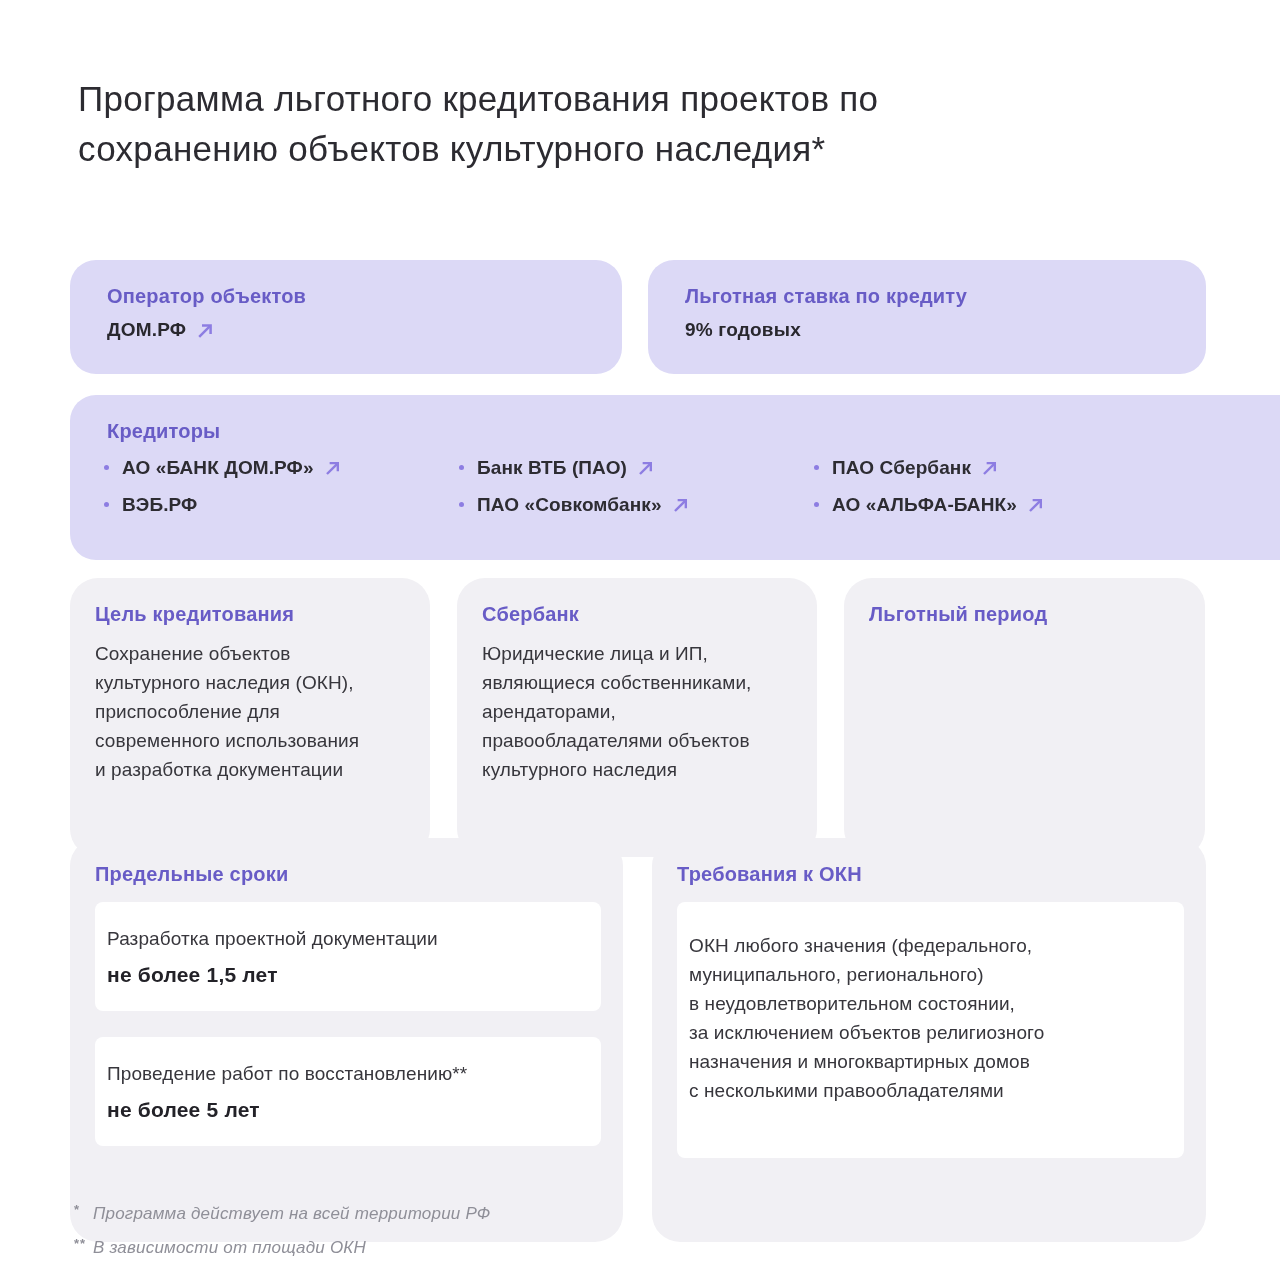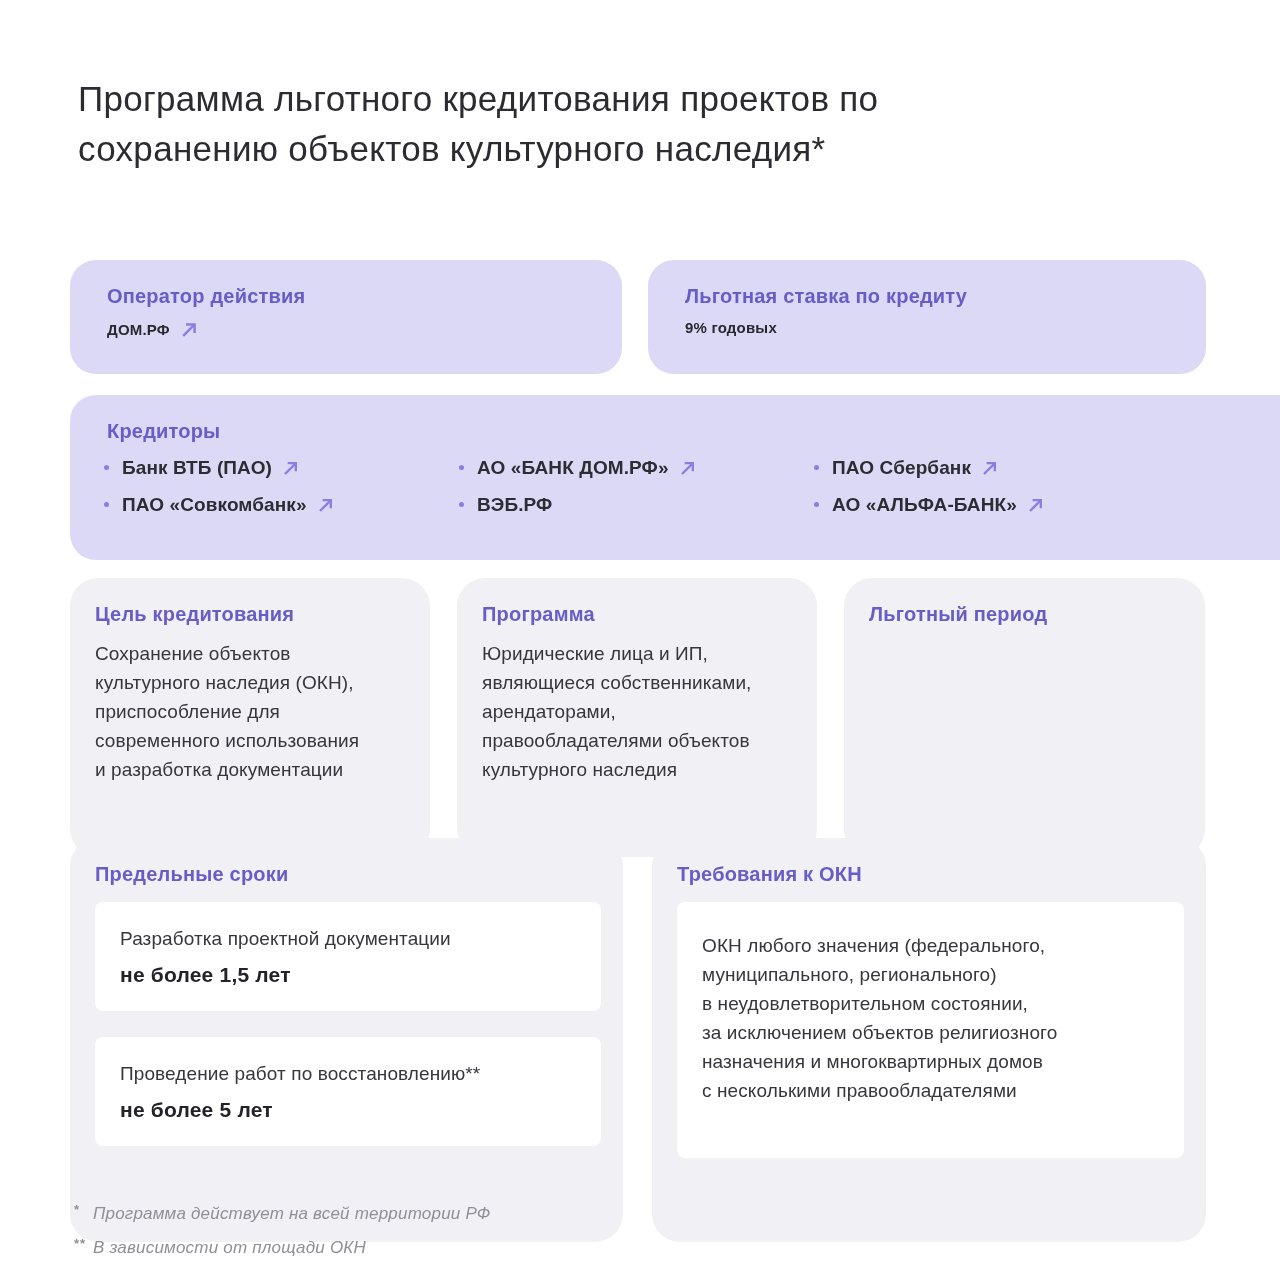--- a/index.html
+++ b/index.html
@@ -38,21 +38,21 @@
 
   .card{border-radius:26px;}
   .card.lavender{background:var(--lavender);padding:25px 28px 0 37px;}
   .card.gray{background:var(--card-gray);border-radius:28px;padding:25px 22px 0 25px;}
 
   .card-heading{
     font-size:20px;font-weight:700;letter-spacing:.2px;
     color:var(--accent-purple);margin-bottom:11px;
   }
   .card-value{
-    font-size:15px;font-weight:700;color:#29282e;letter-spacing:.2px;
+    font-size:19px;font-weight:700;color:#29282e;letter-spacing:.2px;
   }
   .value-row{display:flex;align-items:center;}
   .link-icon{display:inline-flex;color:var(--link-purple);margin-left:9px;transform:translateY(1px);}
   .link-icon svg{display:block;}
 
   .creditors{padding:29px 20px 0 37px;height:165px;}
   .cred-grid{display:grid;grid-template-columns:355px 355px 1fr;margin-top:13px;}
   .cred-col{display:flex;flex-direction:column;row-gap:14px;}
   .cred-item{display:flex;align-items:center;min-height:23px;}
   .bullet{
@@ -63,21 +63,21 @@
   .cred-label{font-size:19px;font-weight:700;color:#2d2c32;letter-spacing:.1px;}
 
   .info-heading{font-size:20px;font-weight:700;color:var(--accent-purple);margin-bottom:13px;letter-spacing:.2px;}
   .info-body{
     font-size:19px;font-weight:400;color:var(--body-text);
     line-height:29px;white-space:pre-line;letter-spacing:.1px;
   }
 
   .inner-card{
     background:var(--inner-white);border-radius:8px;
-    padding:26px 24px 24px 25px;margin-top:16px;
+    padding:26px 24px 24px 12px;margin-top:16px;
   }
   .inner-card + .inner-card{margin-top:26px;}
   .inner-label{font-size:19px;font-weight:400;color:var(--body-text);margin-bottom:13px;letter-spacing:.1px;}
   .inner-value{font-size:21px;font-weight:700;color:#232228;letter-spacing:.2px;}
   .inner-card.tall{min-height:256px;padding-top:29px;}
 
   .footnotes{position:absolute;left:74px;top:1204px;}
   .footnote{display:flex;align-items:flex-start;margin-bottom:14px;color:var(--footnote-gray);}
   .fn-marker{
     font-size:13px;font-weight:700;min-width:19px;
@@ -88,21 +88,21 @@
 </head>
 <body>
 
 <div class="canvas">
 
   <h1 class="title">Программа льготного кредитования проектов по
 сохранению объектов культурного наследия*</h1>
 
   <div class="row row-top">
     <section class="card lavender">
-      <div class="card-heading">Оператор действия</div>
+      <div class="card-heading">Оператор объектов</div>
       <div class="value-row">
         <span class="card-value">ДОМ.РФ</span>
         <span class="link-icon">
           <svg width="20" height="20" viewBox="0 0 20 20" fill="none" stroke="currentColor" stroke-width="2.5">
               <path d="M4.2 15.8 L15.2 4.8"></path>
               <path d="M7 4.4 H15.6 V13"></path>
             </svg>
         </span>
       </div>
     </section>
@@ -112,53 +112,53 @@
     </section>
   </div>
 
   <div class="creditors-wrap">
     <section class="card lavender creditors">
       <div class="card-heading">Кредиторы</div>
       <div class="cred-grid">
         <div class="cred-col">
           <div class="cred-item">
             <span class="bullet"></span>
-            <span class="cred-label">Банк ВТБ (ПАО)</span>
-            <span class="link-icon">
-              <svg width="19" height="19" viewBox="0 0 20 20" fill="none" stroke="currentColor" stroke-width="2.5">
-                  <path d="M4.2 15.8 L15.2 4.8"></path>
-                  <path d="M7 4.4 H15.6 V13"></path>
-                </svg>
-            </span>
-          </div>
-          <div class="cred-item">
-            <span class="bullet"></span>
-            <span class="cred-label">ПАО «Совкомбанк»</span>
-            <span class="link-icon">
-              <svg width="19" height="19" viewBox="0 0 20 20" fill="none" stroke="currentColor" stroke-width="2.5">
-                  <path d="M4.2 15.8 L15.2 4.8"></path>
-                  <path d="M7 4.4 H15.6 V13"></path>
-                </svg>
-            </span>
+            <span class="cred-label">АО «БАНК ДОМ.РФ»</span>
+            <span class="link-icon">
+              <svg width="19" height="19" viewBox="0 0 20 20" fill="none" stroke="currentColor" stroke-width="2.5">
+                  <path d="M4.2 15.8 L15.2 4.8"></path>
+                  <path d="M7 4.4 H15.6 V13"></path>
+                </svg>
+            </span>
+          </div>
+          <div class="cred-item">
+            <span class="bullet"></span>
+            <span class="cred-label">ВЭБ.РФ</span>
           </div>
         </div>
         <div class="cred-col">
           <div class="cred-item">
             <span class="bullet"></span>
-            <span class="cred-label">АО «БАНК ДОМ.РФ»</span>
-            <span class="link-icon">
-              <svg width="19" height="19" viewBox="0 0 20 20" fill="none" stroke="currentColor" stroke-width="2.5">
-                  <path d="M4.2 15.8 L15.2 4.8"></path>
-                  <path d="M7 4.4 H15.6 V13"></path>
-                </svg>
-            </span>
-          </div>
-          <div class="cred-item">
-            <span class="bullet"></span>
-            <span class="cred-label">ВЭБ.РФ</span>
+            <span class="cred-label">Банк ВТБ (ПАО)</span>
+            <span class="link-icon">
+              <svg width="19" height="19" viewBox="0 0 20 20" fill="none" stroke="currentColor" stroke-width="2.5">
+                  <path d="M4.2 15.8 L15.2 4.8"></path>
+                  <path d="M7 4.4 H15.6 V13"></path>
+                </svg>
+            </span>
+          </div>
+          <div class="cred-item">
+            <span class="bullet"></span>
+            <span class="cred-label">ПАО «Совкомбанк»</span>
+            <span class="link-icon">
+              <svg width="19" height="19" viewBox="0 0 20 20" fill="none" stroke="currentColor" stroke-width="2.5">
+                  <path d="M4.2 15.8 L15.2 4.8"></path>
+                  <path d="M7 4.4 H15.6 V13"></path>
+                </svg>
+            </span>
           </div>
         </div>
         <div class="cred-col">
           <div class="cred-item">
             <span class="bullet"></span>
             <span class="cred-label">ПАО Сбербанк</span>
             <span class="link-icon">
               <svg width="19" height="19" viewBox="0 0 20 20" fill="none" stroke="currentColor" stroke-width="2.5">
                   <path d="M4.2 15.8 L15.2 4.8"></path>
                   <path d="M7 4.4 H15.6 V13"></path>
@@ -183,21 +183,21 @@
   <div class="row row-mid">
     <section class="card gray">
       <div class="info-heading">Цель кредитования</div>
       <div class="info-body">Сохранение объектов
 культурного наследия (ОКН),
 приспособление для
 современного использования
 и разработка документации</div>
     </section>
     <section class="card gray">
-      <div class="info-heading">Программа</div>
+      <div class="info-heading">Сбербанк</div>
       <div class="info-body">Юридические лица и ИП,
 являющиеся собственниками,
 арендаторами,
 правообладателями объектов
 культурного наследия</div>
     </section>
     <section class="card gray">
       <div class="info-heading">Льготный период</div>
     </section>
   </div>

